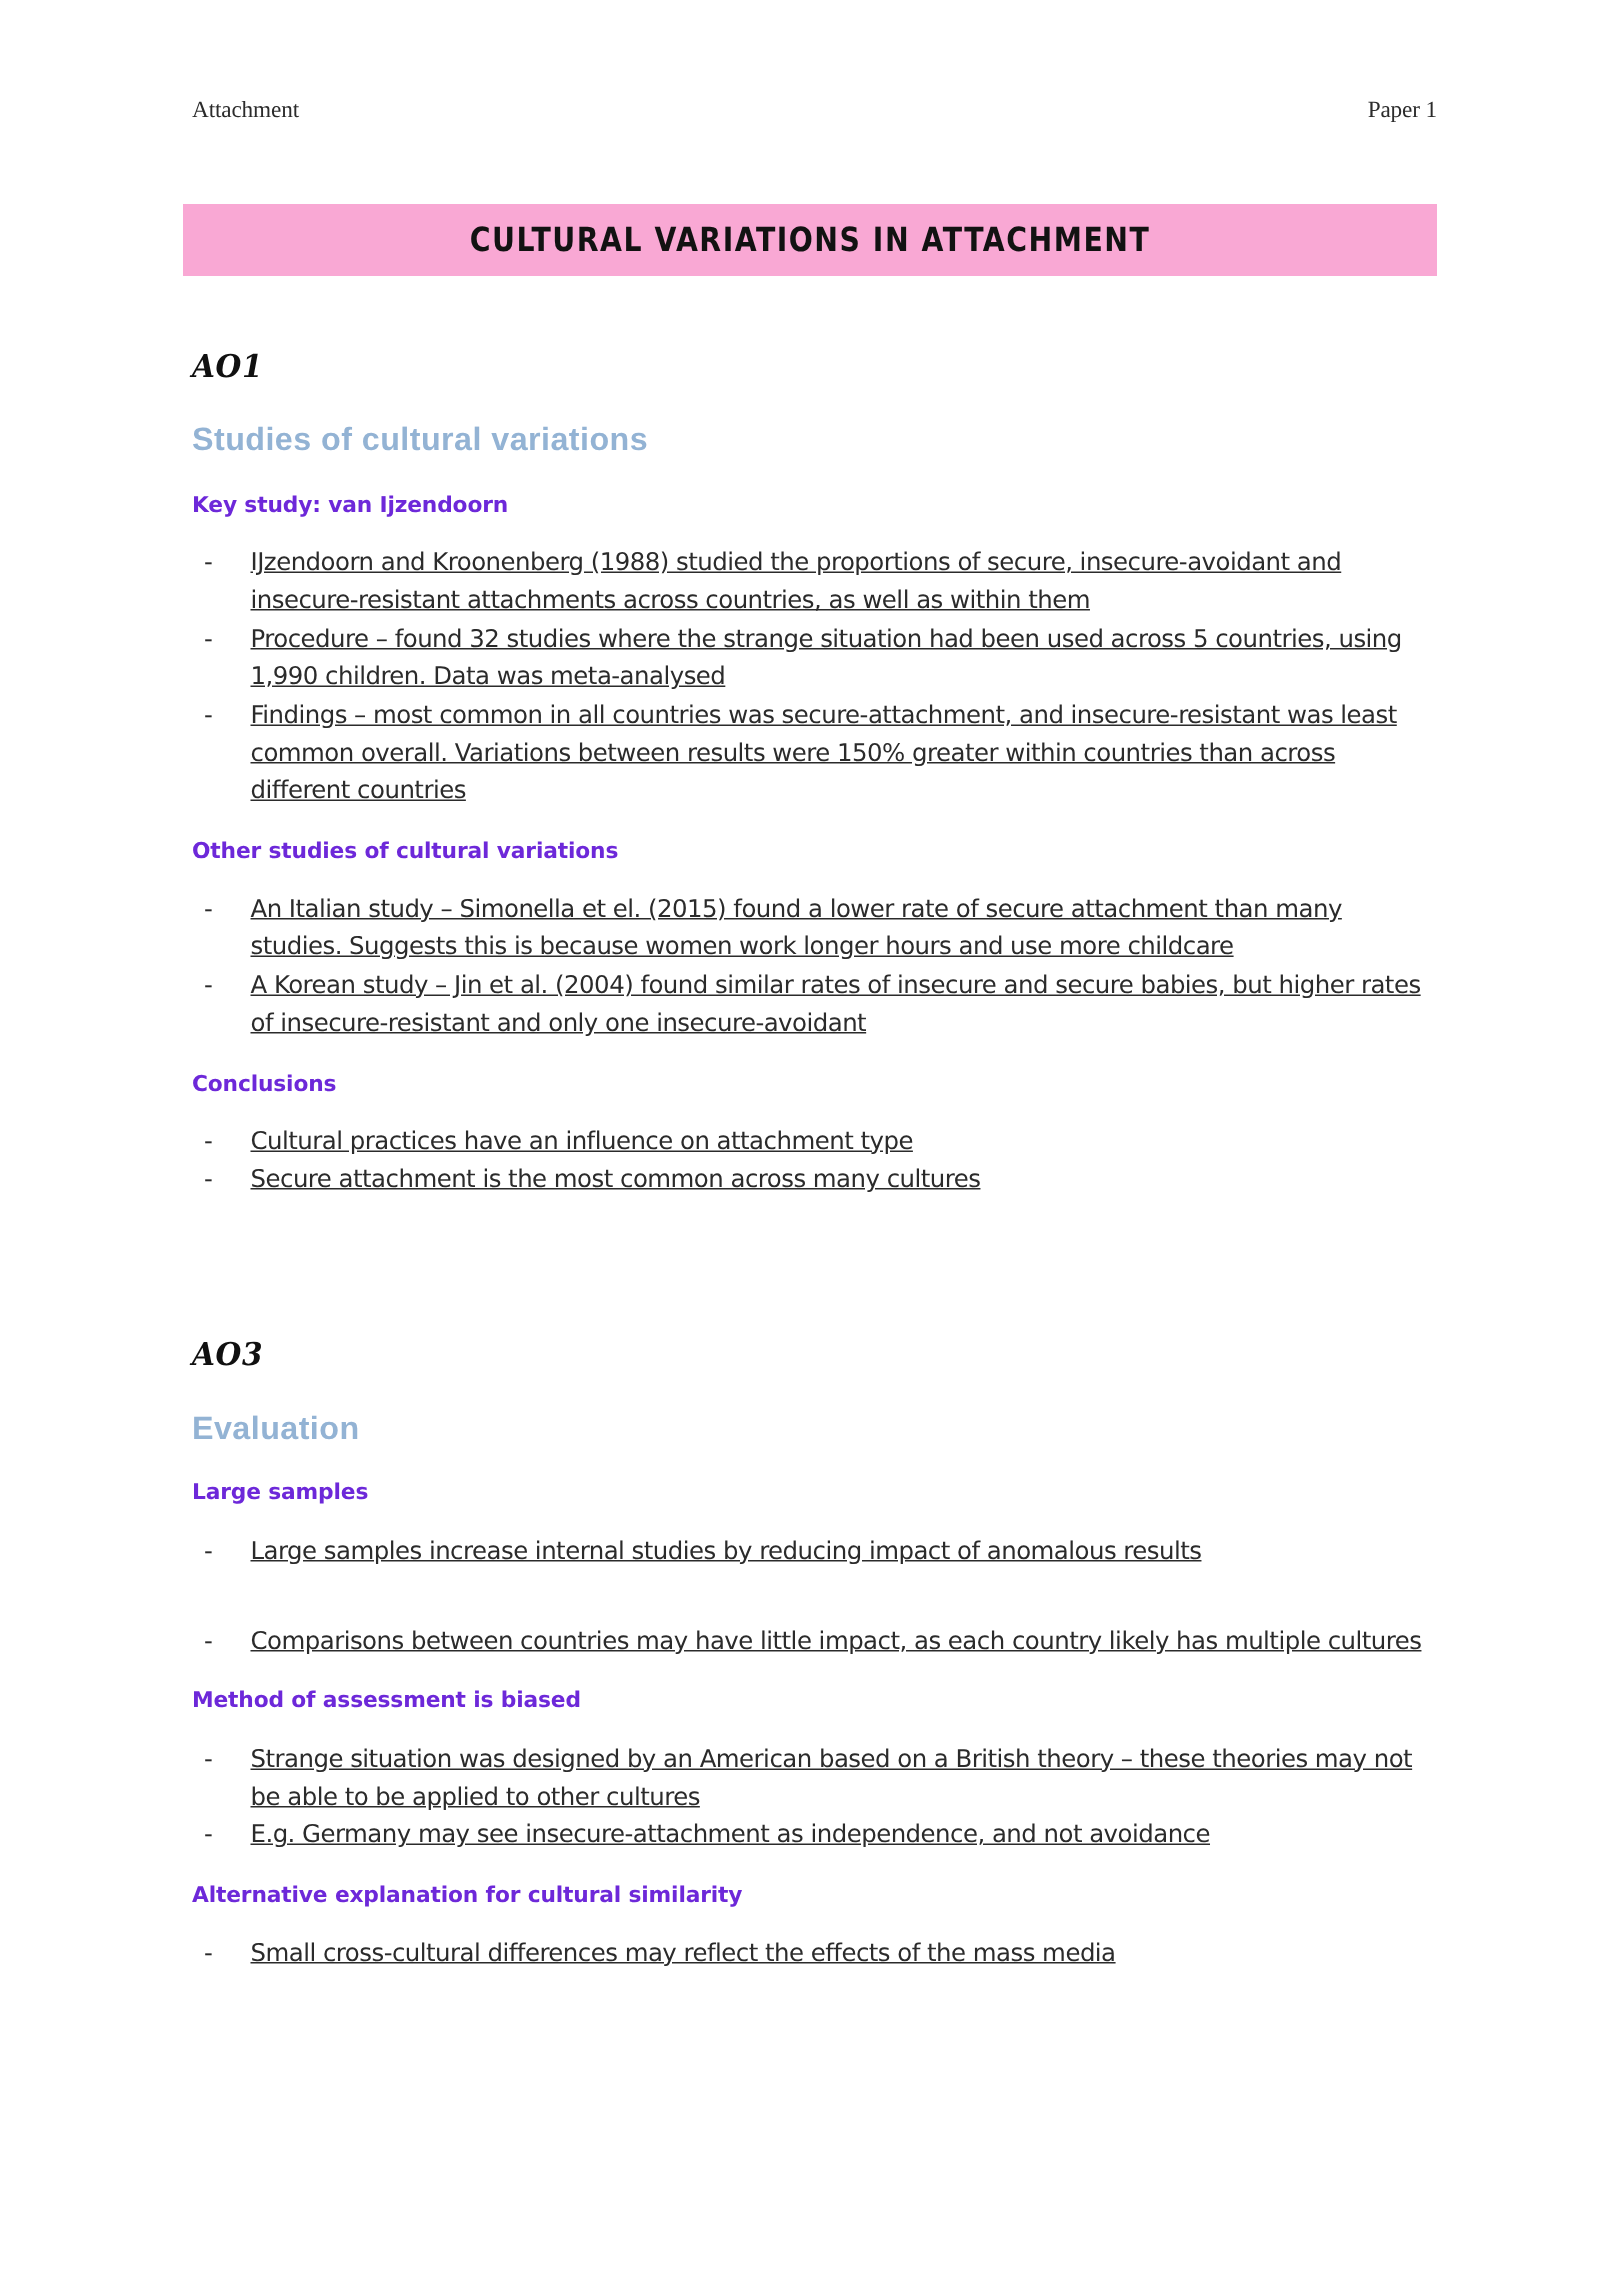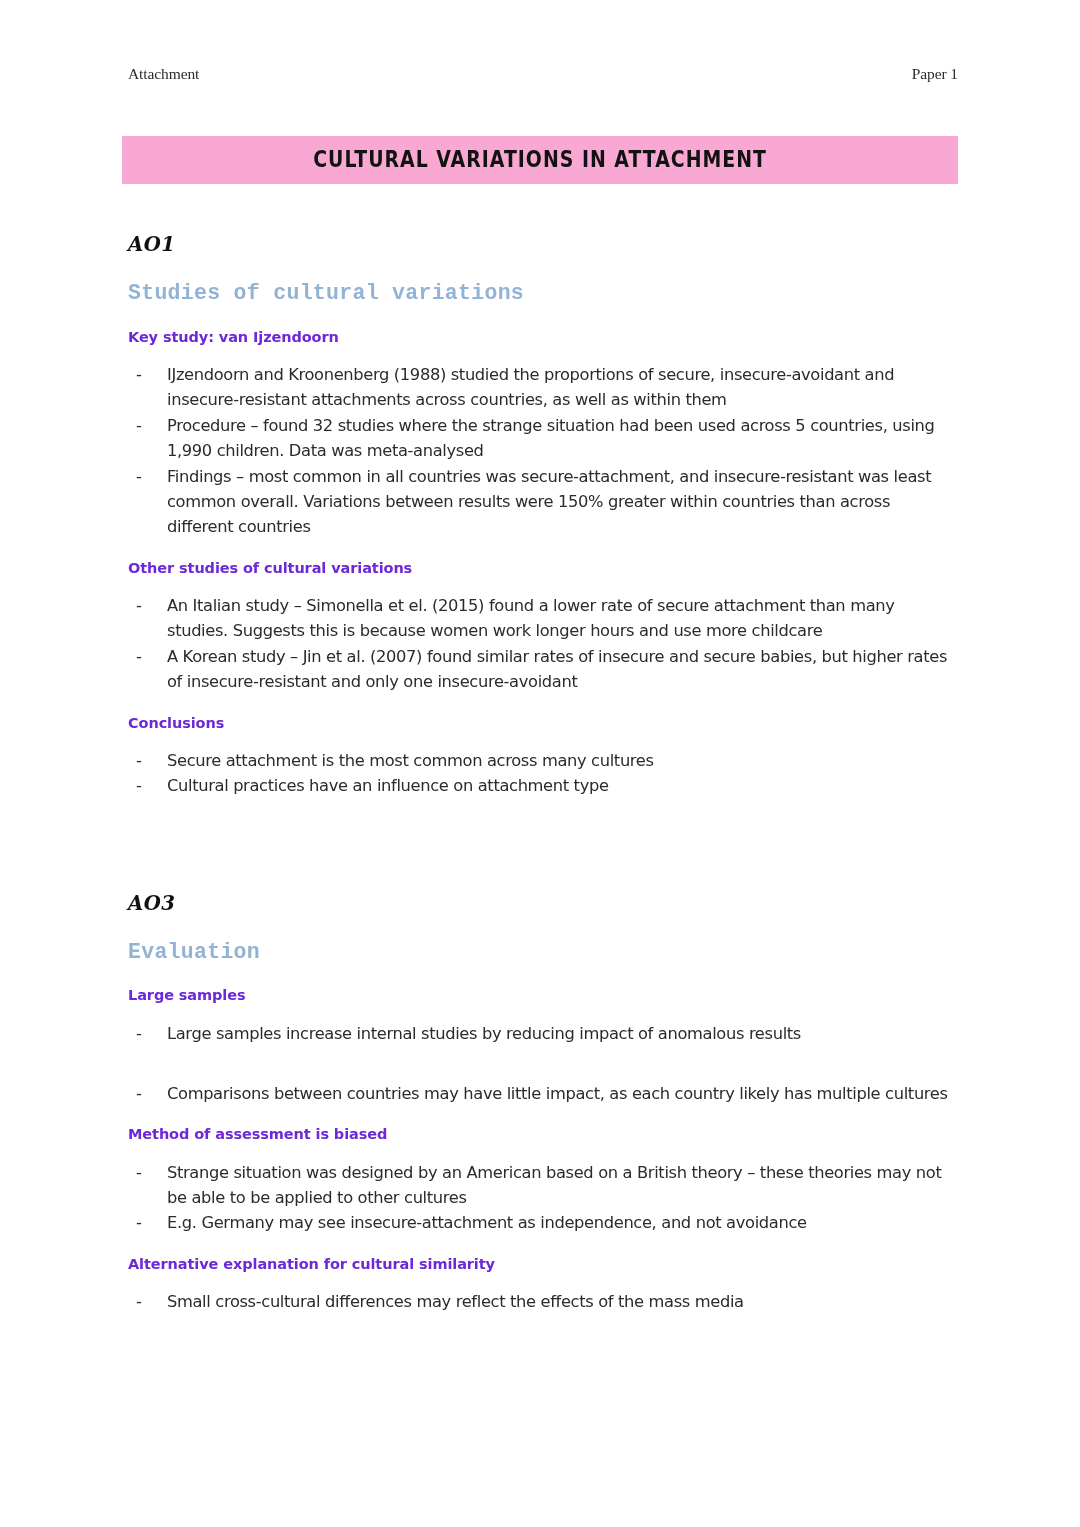--- a/index.html
+++ b/index.html
@@ -75,21 +75,21 @@
     color: #101010;
     letter-spacing: 0.4px;
     transform: scaleX(0.94);
     transform-origin: left center;
     margin: 0;
     line-height: 1.1;
   }
 
   
   .section-heading {
-    font-family: Liberation Mono, monospace;
+    font-family: Liberation Sans, sans-serif;
     font-weight: 700;
     font-size: 21.5px;
     color: #93b3d4;
     letter-spacing: 0.3px;
     margin: 0;
     line-height: 1.2;
   }
 
   
   .sub-heading {
@@ -110,20 +110,21 @@
   }
   ul.bullets > li {
     position: relative;
     padding-left: 39px;
     font-family: "DejaVu Sans", "Liberation Sans", sans-serif;
     font-size: 16.3px;
     line-height: 25.4px;
     color: #2b2b2b;
     letter-spacing: -0.35px;
     margin: 0 0 0 0;
+    text-decoration: underline;
   }
   ul.bullets > li::before {
     content: "-";
     position: absolute;
     left: 8px;
     top: 0;
     color: #2b2b2b;
     font-size: 16.3px;
     line-height: 25.4px;
   }
@@ -160,28 +161,28 @@
           <ul class="bullets">
             <li>IJzendoorn and Kroonenberg (1988) studied the proportions of secure, insecure-avoidant and insecure-resistant attachments across countries, as well as within them</li>
             <li>Procedure – found 32 studies where the strange situation had been used across 5 countries, using 1,990 children. Data was meta-analysed</li>
             <li>Findings – most common in all countries was secure-attachment, and insecure-resistant was least common overall. Variations between results were 150% greater within countries than across different countries</li>
           </ul>
           <div class="gap-list-to-sub"></div>
           <div class="sub-heading">Other studies of cultural variations</div>
           <div class="gap-sub-to-list"></div>
           <ul class="bullets">
             <li>An Italian study – Simonella et el. (2015) found a lower rate of secure attachment than many studies. Suggests this is because women work longer hours and use more childcare</li>
-            <li>A Korean study – Jin et al. (2007) found similar rates of insecure and secure babies, but higher rates of insecure-resistant and only one insecure-avoidant</li>
+            <li>A Korean study – Jin et al. (2004) found similar rates of insecure and secure babies, but higher rates of insecure-resistant and only one insecure-avoidant</li>
           </ul>
           <div class="gap-list-to-sub"></div>
           <div class="sub-heading">Conclusions</div>
           <div class="gap-sub-to-list"></div>
           <ul class="bullets">
+            <li>Cultural practices have an influence on attachment type</li>
             <li>Secure attachment is the most common across many cultures</li>
-            <li>Cultural practices have an influence on attachment type</li>
           </ul>
         </div>
         <div style="margin-top: 92px;">
           <div class="ao-label">AO3</div>
           <div class="gap-ao-to-section"></div>
           <div class="section-heading">Evaluation</div>
           <div class="gap-section-to-sub"></div>
           <div class="sub-heading">Large samples</div>
           <div class="gap-sub-to-list"></div>
           <ul class="bullets">

